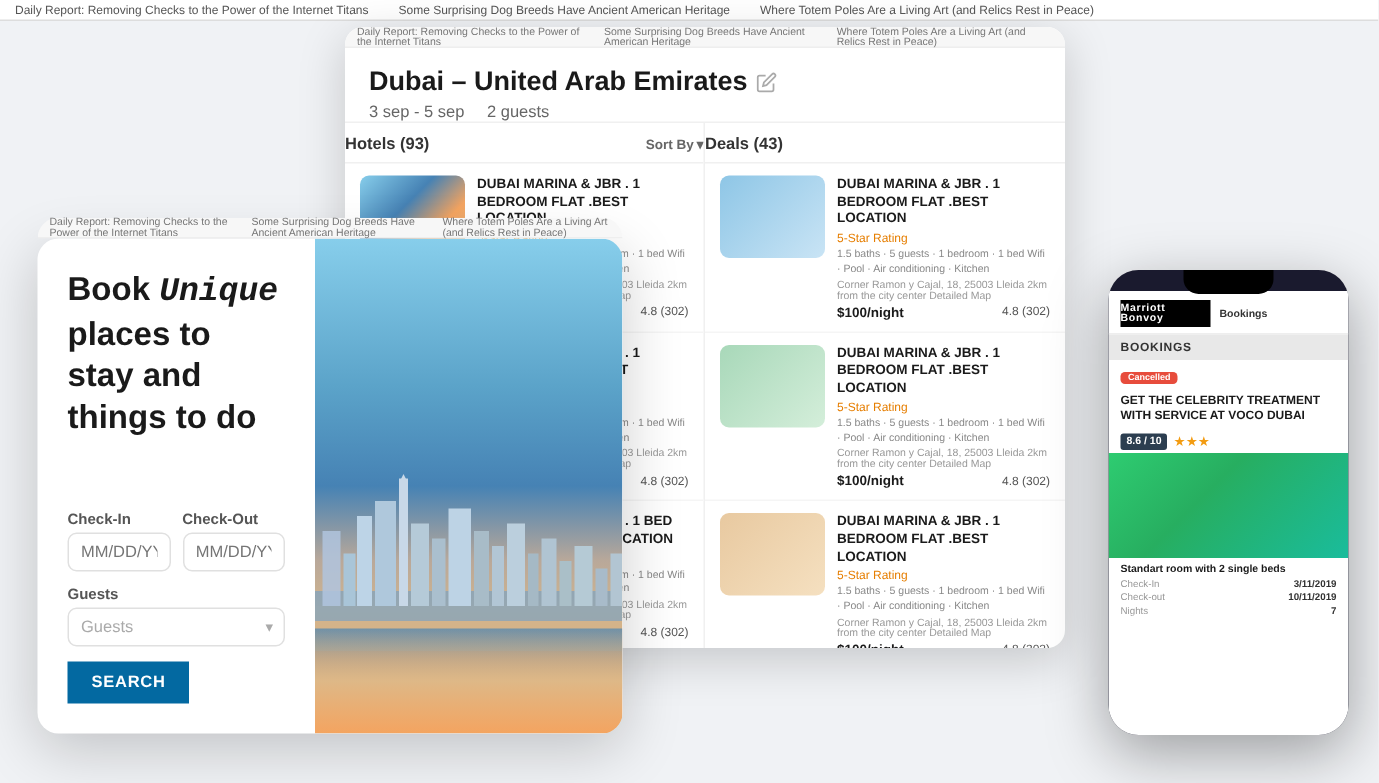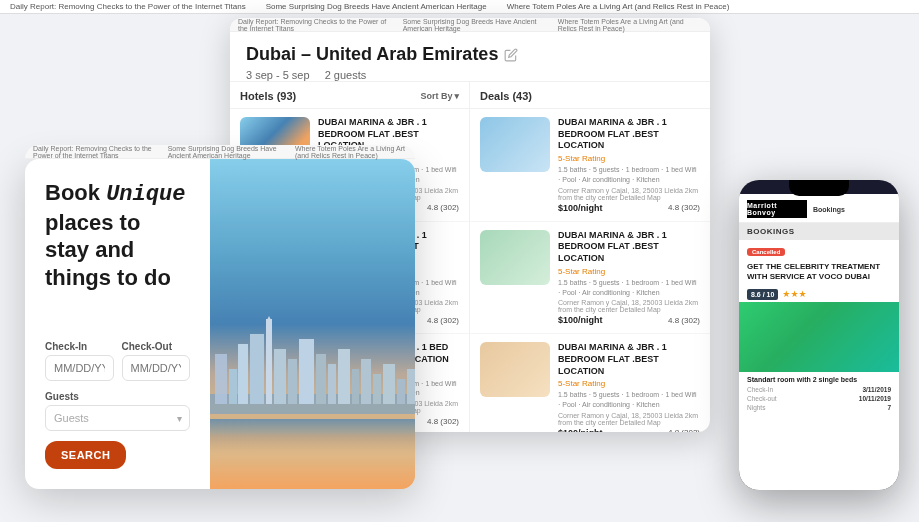--- a/index.html
+++ b/index.html
@@ -82,21 +82,21 @@
       overflow: hidden;
     }
     .deals-col {
       width: 50%;
       overflow: hidden;
     }
     .col-header {
       display: flex;
       justify-content: space-between;
       align-items: center;
-      padding: 8px 10px 6px;
+      padding: 8px 0 6px;
       font-size: 11px;
       font-weight: 600;
       color: #333;
       border-bottom: 1px solid #f0f0f0;
     }
     .sort-btn {
       font-size: 9px;
       color: #666;
       cursor: pointer;
       display: flex;
@@ -357,24 +357,24 @@
     .chevron-icon {
       position: absolute;
       right: 8px;
       top: 50%;
       transform: translateY(-50%);
       color: #aaa;
       font-size: 10px;
       pointer-events: none;
     }
     .search-btn {
-      background: #c2410c;
+      background: #0369a1;
       color: #fff;
       border: none;
-      border-radius: 12px;
+      border-radius: 0;
       padding: 8px 16px;
       font-size: 11px;
       font-weight: 700;
       cursor: pointer;
       text-transform: uppercase;
       letter-spacing: 0.5px;
       align-self: flex-start;
     }
     .widget-right {
       flex: 1;

